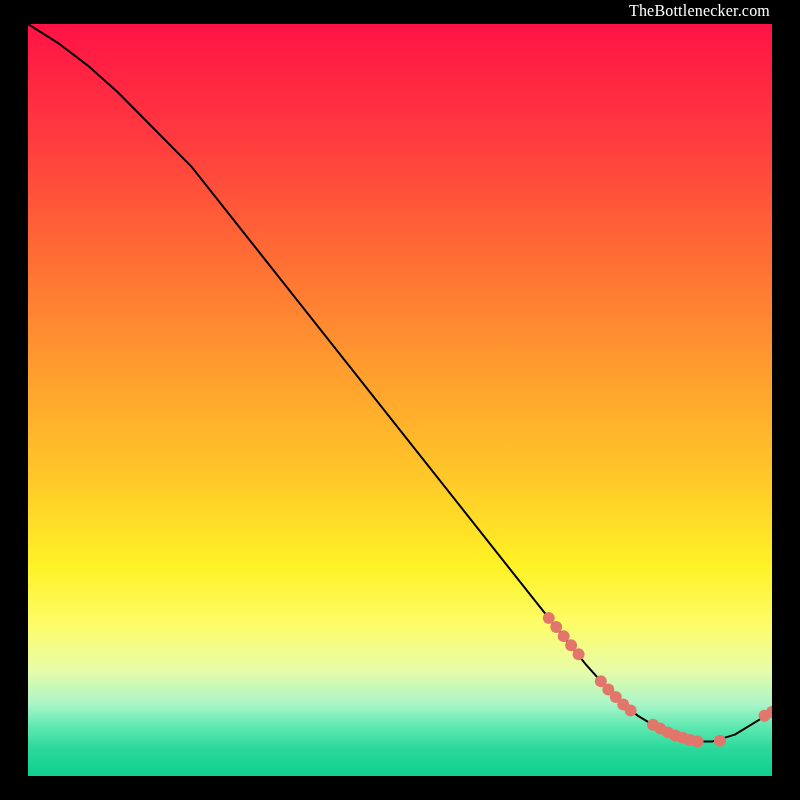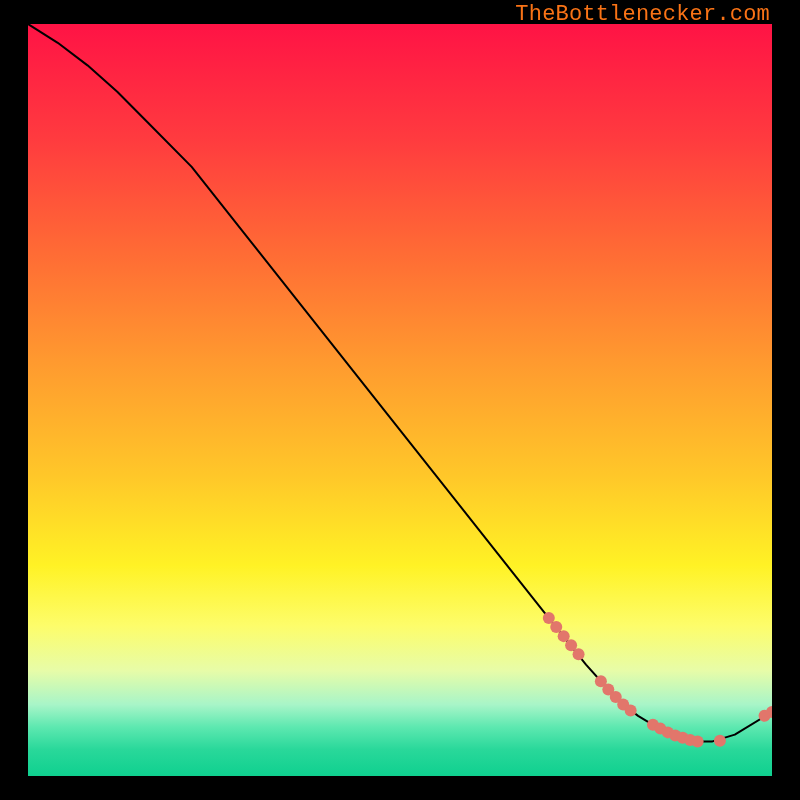--- a/index.html
+++ b/index.html
@@ -9,23 +9,23 @@
     left: 28px;
     top: 24px;
     width: 744px;
     height: 752px;
     background: #000;
   }
   .watermark {
     position: absolute;
     top: 2px;
     right: 30px;
-    font-family: Liberation Mono, monospace;
-    font-size: 22px;
-    color: #f97316;
+    font-family: Liberation Serif, serif;
+    font-size: 16px;
+    color: #ffffff;
     letter-spacing: 0.2px;
   }
   .plot {
     position: absolute;
     left: 28px;
     top: 24px;
     width: 744px;
     height: 752px;
   }
 </style>

